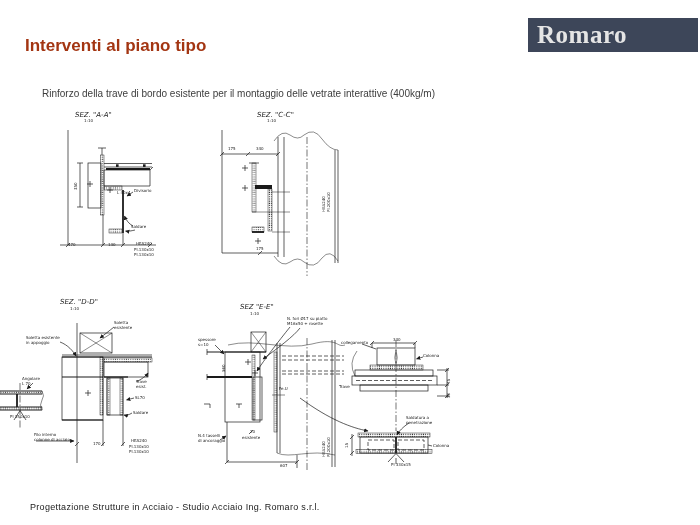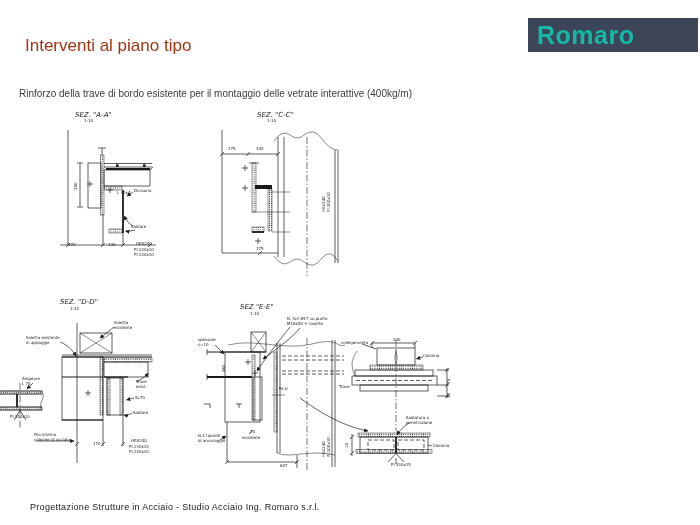--- a/index.html
+++ b/index.html
@@ -2,33 +2,33 @@
 <html><head>
 <meta charset="utf-8">
 <style>
   html,body{margin:0;padding:0;}
   body{
     width:700px;height:525px;position:relative;background:#ffffff;
     font-family:"Liberation Sans", sans-serif;overflow:hidden;
   }
   .abs{position:absolute;}
   #page-title{
-    left:25px;top:36px;font-size:17px;font-weight:normal;color:#a33512;
+    left:25px;top:36px;font-size:17px;font-weight:bold;color:#a33512;
     letter-spacing:0px;
   }
   #logo{
     left:528px;top:18px;width:170px;height:34px;background:#3d4659;
     display:flex;align-items:center;
   }
   #logo-text{
     color:#f7f7f4;font-size:25px;font-weight:bold;padding-left:9px;
     letter-spacing:0.5px;font-family:"Liberation Sans",sans-serif;
   }
   #subtitle{
-    left:19px;top:88px;font-size:10px;color:#3d3d3d;
+    left:42px;top:88px;font-size:10px;color:#3d3d3d;
   }
   #footer{
     left:30px;top:502px;font-size:9px;color:#222222;font-weight:500;
     letter-spacing:0.3px;
   }
   .sez-label{
     position:absolute;font-size:7px;font-style:italic;color:#1a1a1a;
     font-family:"DejaVu Sans",sans-serif;white-space:nowrap;
   }
   #cad-svg{position:absolute;left:0;top:0;pointer-events:none;}
@@ -44,21 +44,21 @@
     font-family:"DejaVu Sans",sans-serif;white-space:nowrap;
   }
   .ann.rot{transform:rotate(-90deg);transform-origin:0 0;}
 </style>
 </head>
 <body>
 
 <div class="abs" id="page-title" style="color: rgb(163, 53, 18);">Interventi al piano tipo</div>
 
 <div class="abs" id="logo" style="background: rgb(61, 70, 89);">
-  <span id="logo-text" style="color: #14b8a6;">Romaro</span>
+  <span id="logo-text" style="color: #e5e5e5; font-family: Liberation Serif, serif;">Romaro</span>
 </div>
 
 <div class="abs" id="subtitle">Rinforzo della trave di bordo esistente per il montaggio delle vetrate interattive (400kg/m)</div>
 
 <svg id="cad-svg" width="700" height="525" viewBox="0 0 700 525">
   <defs>
     <pattern id="dotpat" width="2.2" height="2.2" patternUnits="userSpaceOnUse">
       <circle cx="1" cy="1" r="0.55" fill="#1a1a1a"></circle>
     </pattern>
     <marker id="ah" markerWidth="7" markerHeight="7" refX="5.5" refY="3" orient="auto">

